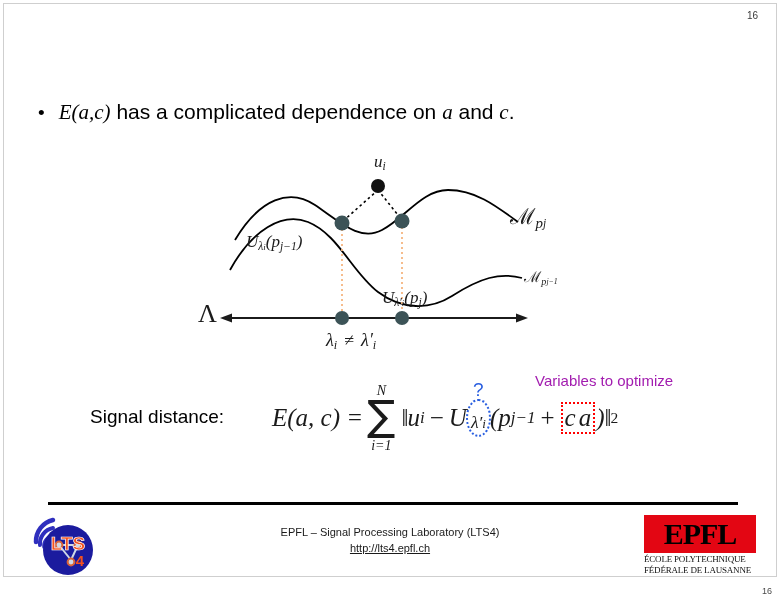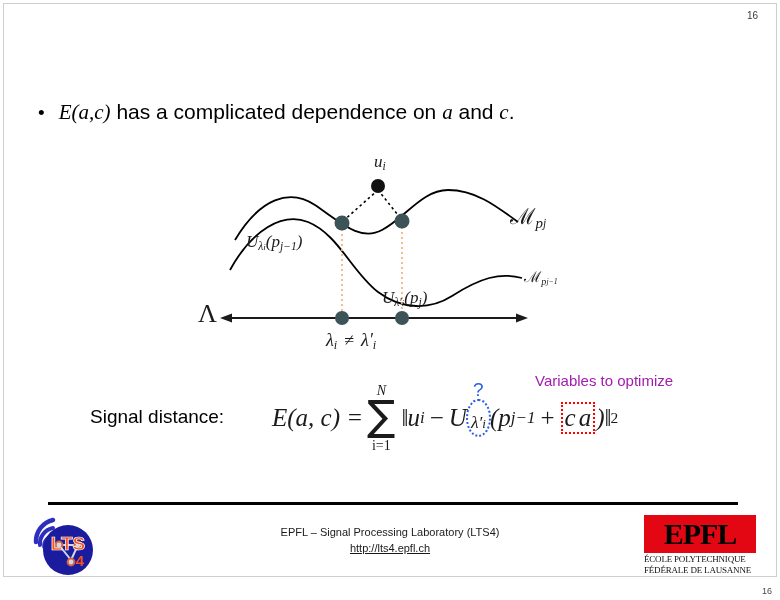--- a/index.html
+++ b/index.html
@@ -164,20 +164,21 @@
     font-size: 14px;
     font-family: "Liberation Serif", serif;
     font-style: italic;
   }
   .bigsum .lim-bot {
     position: absolute;
     bottom: -18px;
     left: 0; right: 0;
     font-size: 14px;
     font-family: "Liberation Serif", serif;
+    font-style: italic;
   }
   .norm {
     font-style: normal;
     letter-spacing: -1px;
   }
   .sup2 {
     font-size: 0.62em;
     vertical-align: 0.62em;
     font-style: normal;
   }

